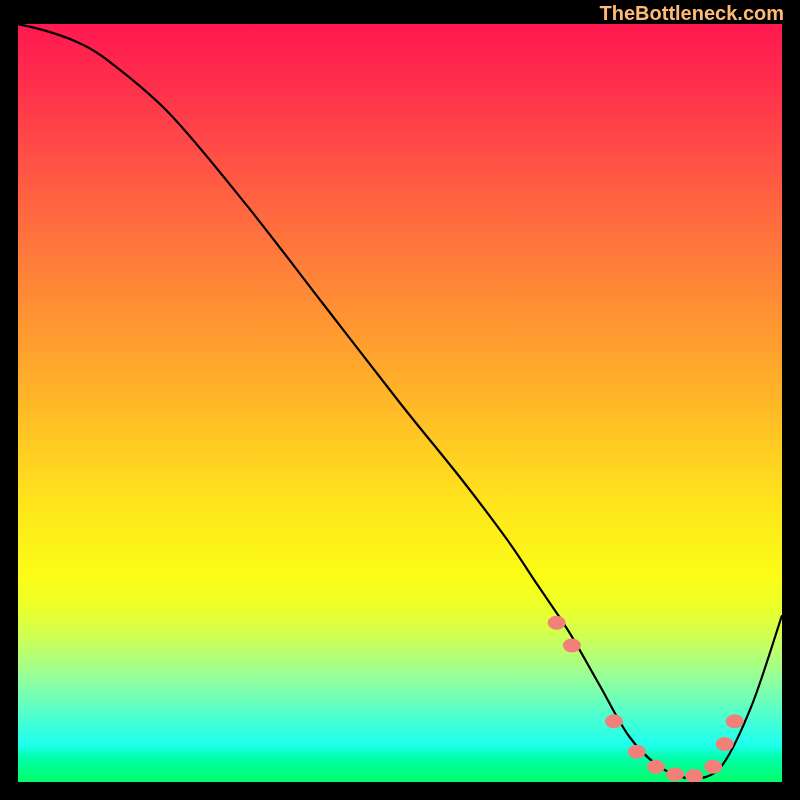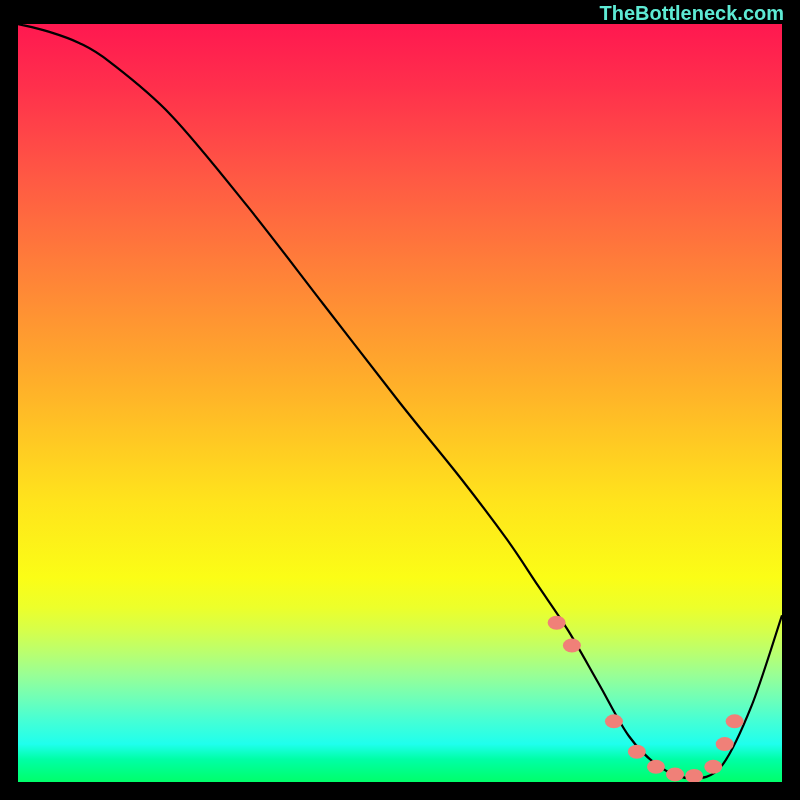--- a/index.html
+++ b/index.html
@@ -7,21 +7,21 @@
     width: 800px;
     height: 800px;
     background: #000;
     position: relative;
     font-family: Arial, sans-serif;
   }
   .watermark {
     position: absolute;
     top: 2px;
     right: 16px;
-    color: #5eead4;
+    color: #fdba74;
     font-size: 20px;
     font-weight: bold;
     z-index: 10;
   }
   .plot-area {
     position: absolute;
     left: 18px;
     top: 24px;
     width: 764px;
     height: 758px;

